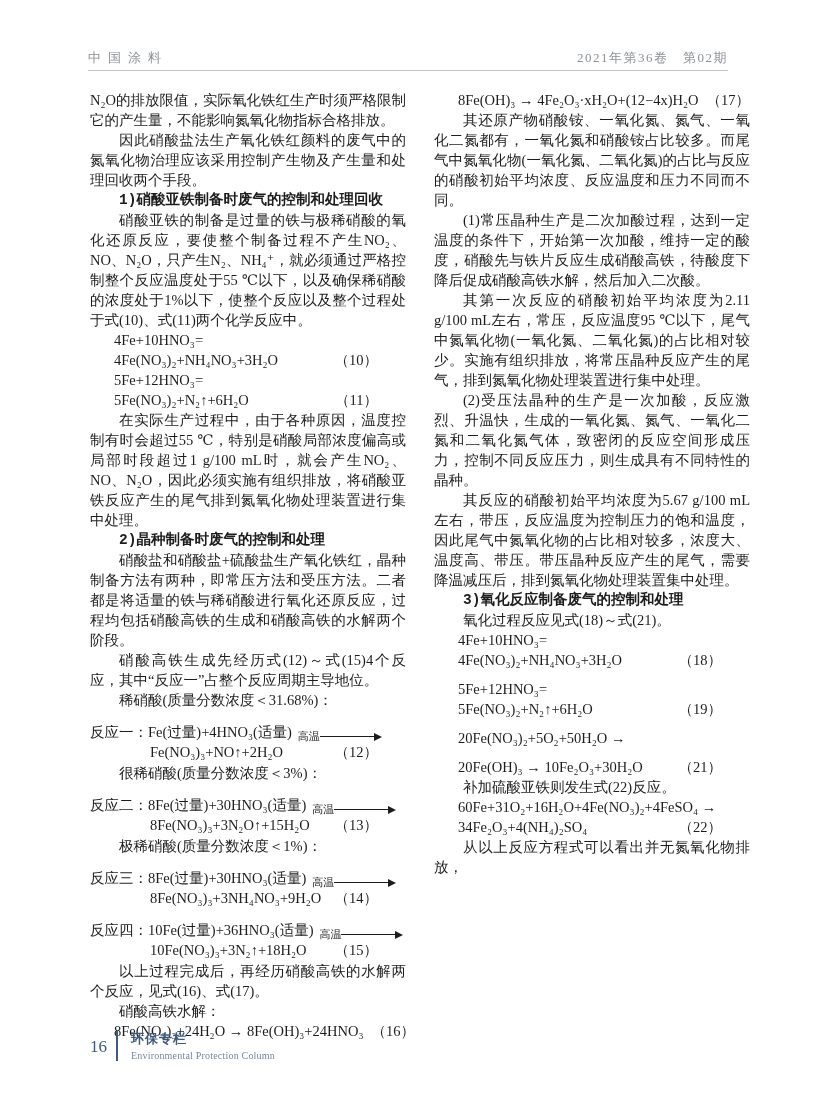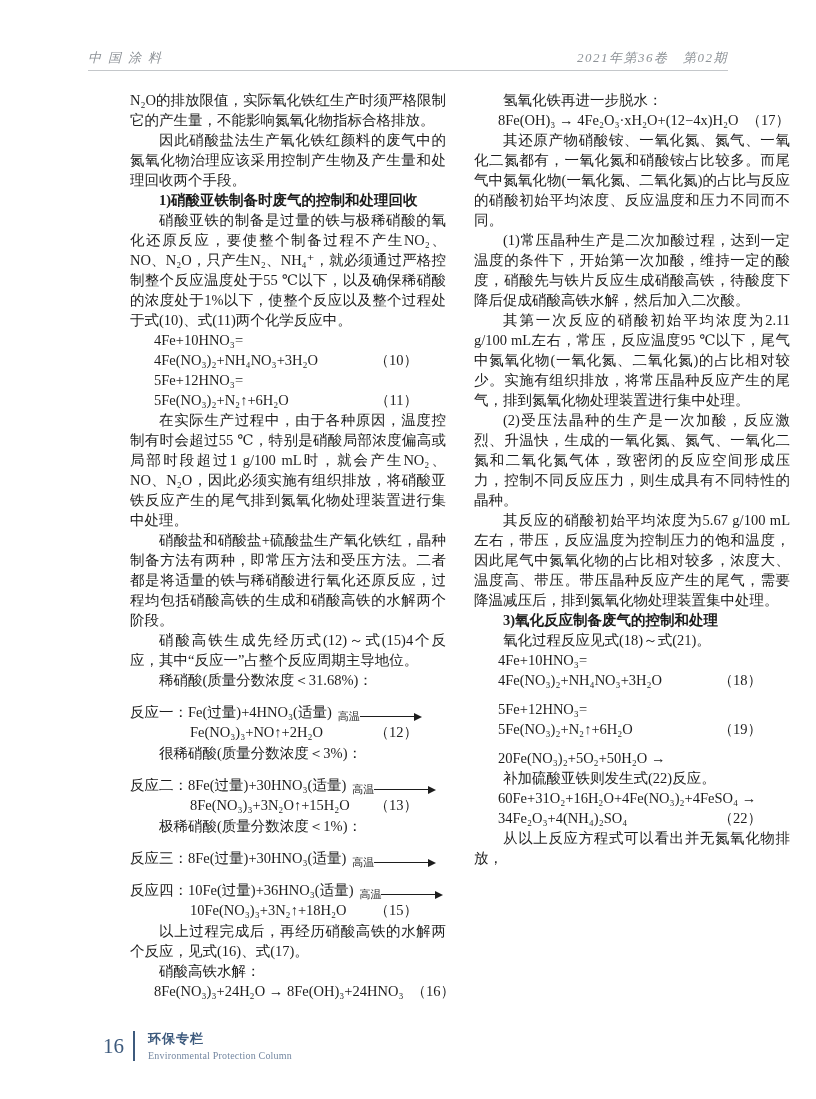--- a/index.html
+++ b/index.html
@@ -9,33 +9,33 @@
     font-family:"Liberation Serif","DejaVu Serif",serif;
     color:var(--body-text,#1d1d1d);
   }
   
   .page-header{
     position:absolute;top:50px;left:88px;width:640px;
     display:flex;justify-content:space-between;align-items:flex-end;
     border-bottom:1px solid var(--rule,#c4c7ca);
     padding-bottom:5px;
     color:var(--header-text,#8d9297);
-    font-size:13px;line-height:15px;font-style:italic;
+    font-size:13px;line-height:15px;
   }
   .page-header .journal{letter-spacing:7px;}
   .page-header .issue{letter-spacing:1.5px;}
   
   .content{
     position:absolute;top:90px;left:90px;width:660px;height:912px;
-    display:flex;gap:28px;margin-left:40px;
+    display:flex;gap:28px;
   }
   .column{width:316px;font-size:14.5px;line-height:20px;}
   .para{text-indent:2em;text-align:justify;text-justify:inter-ideograph;}
   .para.no-indent{text-indent:0;}
-  .heading{text-indent:2em;font-weight:bold;text-align:justify;}
+  .heading{text-indent:2em;font-weight:bold;text-align:justify;font-family:Liberation Mono, monospace;}
   .eq-line{
     display:flex;justify-content:space-between;align-items:baseline;
     padding-left:24px;padding-right:28px;white-space:nowrap;
   }
   .eq-line.deep{padding-left:60px;}
   .eq-line.gap{margin-top:9px;}
   .eq-num{margin-left:8px;}
   
   .rxn{margin:1px 0;font-family:Liberation Serif, serif;}
   .rxn-top{
@@ -54,21 +54,21 @@
     border-left:8px solid var(--body-text,#1d1d1d);
     border-top:4px solid transparent;border-bottom:4px solid transparent;
   }
   
   .page-footer{
     position:absolute;top:1031px;left:90px;
     display:flex;align-items:center;
   }
   .pagenum{
     color:var(--footer-accent,#3d5a7d);
-    font-size:21px;line-height:17px;margin-right:9px;margin-left:13px;
+    font-size:17px;line-height:17px;margin-right:9px;
   }
   .footer-col{
     display:flex;flex-direction:column;justify-content:space-between;
     border-left:2.5px solid var(--footer-accent,#3d5a7d);
     padding-left:13px;height:30px;
   }
   .fcn{
     color:var(--footer-accent,#3d5a7d);
     font-weight:bold;font-size:13px;line-height:15px;letter-spacing:1px;
     font-family:"Liberation Sans","DejaVu Sans",sans-serif;
@@ -102,20 +102,21 @@
           <span class="eq-num">（10）</span>
         </div>
         <div class="eq-line">
           <span class="formula">5Fe+12HNO₃=</span>
         </div>
         <div class="eq-line">
           <span class="formula">5Fe(NO₃)₂+N₂↑+6H₂O</span>
           <span class="eq-num">（11）</span>
         </div>
         <div class="para">在实际生产过程中，由于各种原因，温度控制有时会超过55 ℃，特别是硝酸局部浓度偏高或局部时段超过1 g/100 mL时，就会产生NO₂、NO、N₂O，因此必须实施有组织排放，将硝酸亚铁反应产生的尾气排到氮氧化物处理装置进行集中处理。</div>
+        <div class="heading">2)晶种制备时废气的控制和处理</div>
         <div class="para">硝酸盐和硝酸盐+硫酸盐生产氧化铁红，晶种制备方法有两种，即常压方法和受压方法。二者都是将适量的铁与稀硝酸进行氧化还原反应，过程均包括硝酸高铁的生成和硝酸高铁的水解两个阶段。</div>
         <div class="para">硝酸高铁生成先经历式(12)～式(15)4个反应，其中“反应一”占整个反应周期主导地位。</div>
         <div class="para">稀硝酸(质量分数浓度＜31.68%)：</div>
         <div class="rxn">
           <div class="rxn-top">
             <span class="rxn-lhs">反应一：Fe(过量)+4HNO₃(适量)</span>
             <span class="over-arrow">
               <span class="arrow-label">高温</span>
               <span class="arrow-shaft"></span>
             </span>
@@ -141,20 +142,24 @@
         </div>
         <div class="para">极稀硝酸(质量分数浓度＜1%)：</div>
         <div class="rxn">
           <div class="rxn-top">
             <span class="rxn-lhs">反应三：8Fe(过量)+30HNO₃(适量)</span>
             <span class="over-arrow">
               <span class="arrow-label">高温</span>
               <span class="arrow-shaft"></span>
             </span>
           </div>
+          <div class="eq-line deep">
+            <span class="formula">8Fe(NO₃)₃+3NH₄NO₃+9H₂O</span>
+            <span class="eq-num">（14）</span>
+          </div>
         </div>
         <div class="rxn">
           <div class="rxn-top">
             <span class="rxn-lhs">反应四：10Fe(过量)+36HNO₃(适量)</span>
             <span class="over-arrow">
               <span class="arrow-label">高温</span>
               <span class="arrow-shaft"></span>
             </span>
           </div>
           <div class="eq-line deep">
@@ -163,21 +168,20 @@
           </div>
         </div>
         <div class="para">以上过程完成后，再经历硝酸高铁的水解两个反应，见式(16)、式(17)。</div>
         <div class="para">硝酸高铁水解：</div>
         <div class="eq-line">
           <span class="formula">8Fe(NO₃)₃+24H₂O → 8Fe(OH)₃+24HNO₃</span>
           <span class="eq-num">（16）</span>
         </div>
       </div>
     <div class="column" id="col-right">
-        <div class="para">氢氧化铁再进一步脱水：</div>
         <div class="eq-line">
           <span class="formula">8Fe(OH)₃ → 4Fe₂O₃·xH₂O+(12−4x)H₂O</span>
           <span class="eq-num">（17）</span>
         </div>
         <div class="para">其还原产物硝酸铵、一氧化氮、氮气、一氧化二氮都有，一氧化氮和硝酸铵占比较多。而尾气中氮氧化物(一氧化氮、二氧化氮)的占比与反应的硝酸初始平均浓度、反应温度和压力不同而不同。</div>
         <div class="para">(1)常压晶种生产是二次加酸过程，达到一定温度的条件下，开始第一次加酸，维持一定的酸度，硝酸先与铁片反应生成硝酸高铁，待酸度下降后促成硝酸高铁水解，然后加入二次酸。</div>
         <div class="para">其第一次反应的硝酸初始平均浓度为2.11 g/100 mL左右，常压，反应温度95 ℃以下，尾气中氮氧化物(一氧化氮、二氧化氮)的占比相对较少。实施有组织排放，将常压晶种反应产生的尾气，排到氮氧化物处理装置进行集中处理。</div>
         <div class="para">(2)受压法晶种的生产是一次加酸，反应激烈、升温快，生成的一氧化氮、氮气、一氧化二氮和二氧化氮气体，致密闭的反应空间形成压力，控制不同反应压力，则生成具有不同特性的晶种。</div>
         <div class="para">其反应的硝酸初始平均浓度为5.67 g/100 mL左右，带压，反应温度为控制压力的饱和温度，因此尾气中氮氧化物的占比相对较多，浓度大、温度高、带压。带压晶种反应产生的尾气，需要降温减压后，排到氮氧化物处理装置集中处理。</div>
         <div class="heading">3)氧化反应制备废气的控制和处理</div>
@@ -192,20 +196,24 @@
         <div class="eq-line gap">
           <span class="formula">5Fe+12HNO₃=</span>
         </div>
         <div class="eq-line">
           <span class="formula">5Fe(NO₃)₂+N₂↑+6H₂O</span>
           <span class="eq-num">（19）</span>
         </div>
         <div class="eq-line gap">
           <span class="formula">20Fe(NO₃)₂+5O₂+50H₂O →</span>
         </div>
+        <div class="eq-line gap">
+          <span class="formula">20Fe(OH)₃ → 10Fe₂O₃+30H₂O</span>
+          <span class="eq-num">（21）</span>
+        </div>
         <div class="para">补加硫酸亚铁则发生式(22)反应。</div>
         <div class="eq-line">
           <span class="formula">60Fe+31O₂+16H₂O+4Fe(NO₃)₂+4FeSO₄ →</span>
         </div>
         <div class="eq-line">
           <span class="formula">34Fe₂O₃+4(NH₄)₂SO₄</span>
           <span class="eq-num">（22）</span>
         </div>
         <div class="para">从以上反应方程式可以看出并无氮氧化物排放，</div>
       </div>

